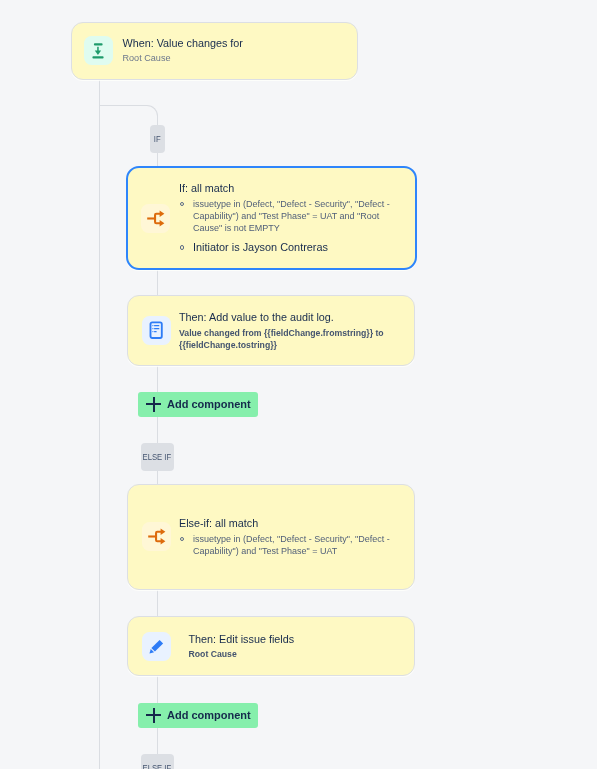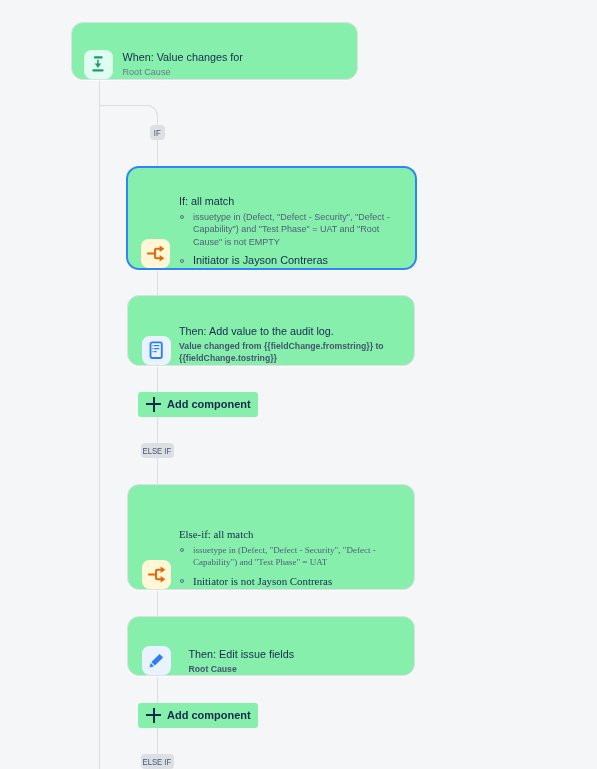--- a/index.html
+++ b/index.html
@@ -8,43 +8,43 @@
        font-family:"Liberation Sans",sans-serif;
        -webkit-font-smoothing:antialiased;}
   .canvas{position:relative;width:597px;height:769px;}
 
   
   .vline{position:absolute;width:1px;background:#dadde2;}
   .elbow{position:absolute;border-top:1px solid #dadde2;border-right:1px solid #dadde2;
          border-top-right-radius:11px;border-left:0;border-bottom:0;box-sizing:border-box;}
 
   
-  .card{position:absolute;background:#86efac;border:1px solid #dcdfe4;border-radius:12px;
-        box-sizing:border-box;display:flex;align-items:flex-end;
+  .card{position:absolute;background:#fef9c3;border:1px solid #dcdfe4;border-radius:12px;
+        box-sizing:border-box;display:flex;align-items:center;
         box-shadow:0 1px 1px rgba(255,255,252,0.9);}
   .card.sel{border:2px solid #2e85fb;border-radius:13px;}
 
   .iconbox{width:29px;height:29px;border-radius:7.5px;flex:0 0 29px;
            display:flex;align-items:center;justify-content:center;}
   .body{flex:1 1 auto;min-width:0;}
 
   .t-title{font-size:10.8px;line-height:15px;color:#172b4d;}
   .t-sub{font-size:9.1px;line-height:13px;margin-top:1px;color:#6b778c;}
   .t-sub-b{font-size:8.7px;line-height:12.2px;margin-top:1.5px;color:#44546f;font-weight:bold;}
 
   .c-title{font-size:10.8px;line-height:14px;color:#172b4d;margin-bottom:2.5px;}
   ul.rules{list-style:none;margin:0;padding:0;}
   ul.rules li{position:relative;padding-left:14px;font-size:9px;line-height:12.4px;color:#505f79;}
   ul.rules li.em{font-size:10.9px;line-height:15px;color:#172b4d;}
   ul.rules li .bullet{position:absolute;left:1px;top:4.2px;width:4.3px;height:4.3px;
         border:1.45px solid #5a6b85;border-radius:50%;box-sizing:border-box;}
   ul.rules li.em .bullet{top:5.5px;}
 
   
-  .chip{position:absolute;background:#dcdfe4;border-radius:4px;height:15px;
+  .chip{position:absolute;background:#dcdfe4;border-radius:4px;height:28px;
         box-sizing:border-box;z-index:5;display:flex;align-items:center;justify-content:center;}
   .chip span{color:#44546f;font-size:9.6px;line-height:10px;white-space:nowrap;
         font-weight:400;display:inline-block;transform:scaleX(0.80);transform-origin:center;}
 
   
   .addbtn{position:absolute;height:25px;background:#86efac;border-radius:3px;
           display:flex;align-items:center;box-sizing:border-box;padding:0 8px;
           border:0;cursor:pointer;white-space:nowrap;}
   .addbtn .plus{width:15px;height:15px;flex:0 0 15px;position:relative;margin-right:6px;}
   .addbtn .plus:before,.addbtn .plus:after{content:"";position:absolute;background:#15294b;}
@@ -146,25 +146,24 @@
         <g fill="none" stroke="#dd6b0d" stroke-width="2.1" stroke-linecap="butt" stroke-linejoin="round">
           <path d="M3.2 11.5H11.1"></path>
           <path d="M16.3 6.7H12.3a1.25 1.25 0 0 0-1.25 1.25v7.1a1.25 1.25 0 0 0 1.25 1.25h4.0"></path>
         </g>
         <g fill="#dd6b0d">
           <path d="M15.6 3.4 20.4 6.7 15.6 10.0z"></path>
           <path d="M15.6 13.0 20.4 16.3 15.6 19.6z"></path>
         </g>
       </svg>
     </div>
-    <div class="body" style="margin-left:8.5px;font-family:Liberation Serif, serif;">
+    <div class="body" style="margin-left:8.5px;">
       <div class="c-title">Else-if: all match</div>
       <ul class="rules">
         <li><span class="bullet"></span><span>issuetype in (Defect, "Defect - Security", "Defect - Capability") and "Test Phase" = UAT</span></li>
-        <li class="em" style="margin-top:5px;"><span class="bullet"></span><span>Initiator is not Jayson Contreras</span></li>
       </ul>
     </div>
   </div>
 
   <div class="card" style="left:127px;top:616.2px;width:288px;height:60.3px;padding:0 13.5px;">
     <div class="iconbox" style="background:#e9f2ff;">
       <svg width="17" height="17" viewBox="0 0 17 17" aria-hidden="true">
         <g fill="#2e7cf6">
           <path d="M11.6 1.9 15.1 5.4 6.9 13.6 3.4 10.1z"></path>
           <path d="M2.7 10.9 6.1 14.3 1.5 15.5z"></path>

